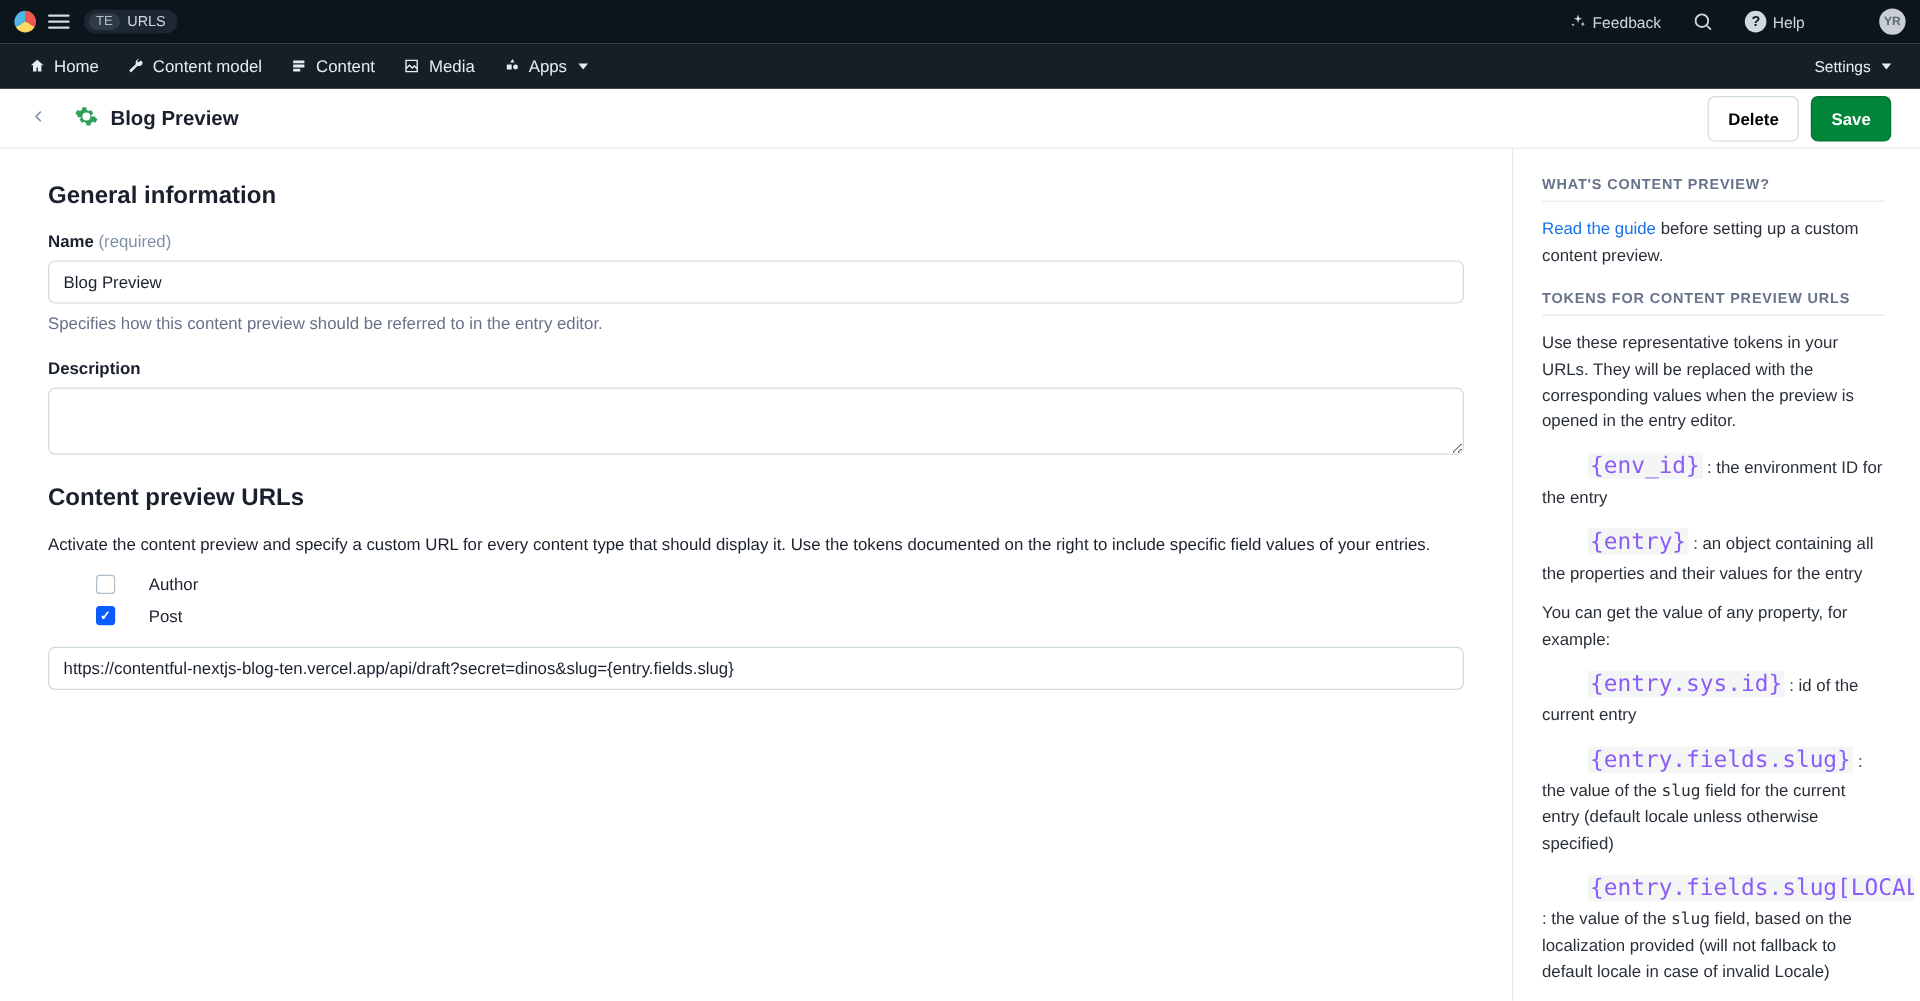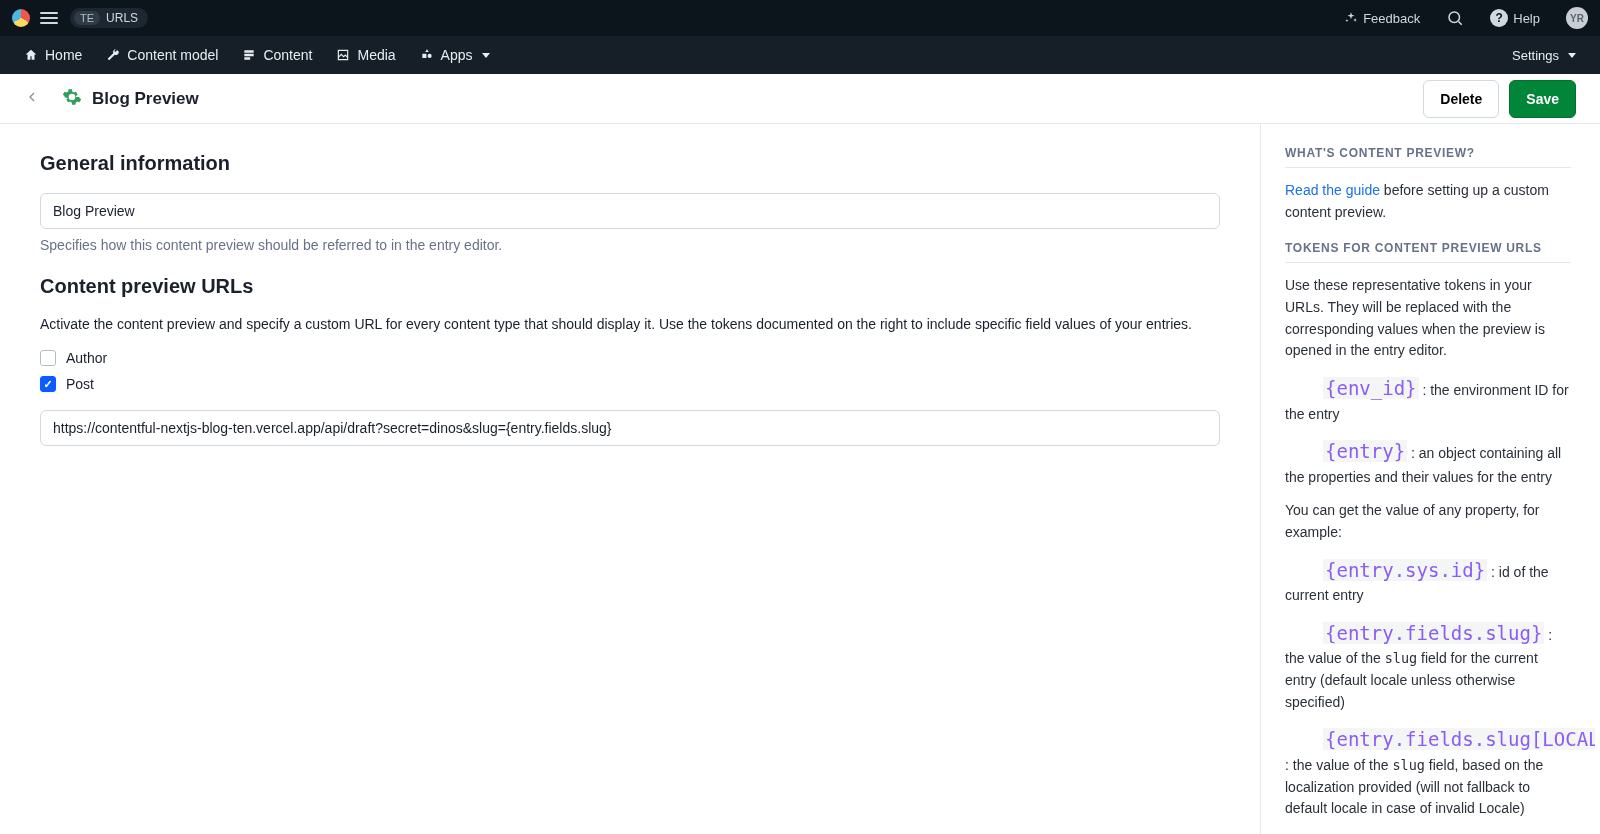--- a/index.html
+++ b/index.html
@@ -46,21 +46,21 @@
   .topbar-right { margin-left: auto; display: flex; align-items: center; gap: 26px; }
   .topbar-right .icon, .topbar-right .link {
     color: #cfd9e0; font-size: 13px; display: flex; align-items: center; gap: 5px; cursor: pointer;
   }
   .topbar-right .circle-q {
     width: 18px; height: 18px; border-radius: 50%; background: #cfd9e0; color: #0c141c;
     font-size: 12px; font-weight: 700; display: flex; align-items: center; justify-content: center;
   }
   .avatar {
     width: 22px; height: 22px; border-radius: 50%; background: #c8ced4; color: #5a6472;
-    font-size: 10px; font-weight: 600; display: flex; align-items: center; justify-content: center;
+    font-size: 10px; font-weight: 600; display: flex; align-items: center; justify-content: center; margin-left: 36px;
   }
   .navbar {
     background: #161f28; height: 38px; display: flex; align-items: center; padding: 0 12px;
   }
   .navbar .item {
     color: #e7ecf0; font-size: 14px; padding: 0 12px; height: 38px; display: flex; align-items: center; gap: 7px; cursor: pointer;
   }
   .navbar .item svg { width: 14px; height: 14px; fill: currentColor; }
   .navbar .right { margin-left: auto; display: flex; align-items: center; }
   .navbar .right .item { font-size: 13px; }
@@ -90,21 +90,21 @@
   h2.section { font-size: 20px; font-weight: 700; margin-bottom: 18px; }
   .field { margin-bottom: 22px; }
   .label { font-size: 14px; font-weight: 600; margin-bottom: 8px; display: block; }
   .label .req { font-weight: 400; color: #8091a5; }
   input[type=text], textarea {
     width: 100%; border: 1px solid #cfd9e0; border-radius: 6px; padding: 9px 12px;
     font-size: 14px; font-family: inherit; color: #1a202c;
   }
   textarea { height: 56px; resize: vertical; }
   .hint { color: #67728a; font-size: 14px; margin-top: 8px; }
-  .cb-row { display: flex; align-items: center; gap: 10px; margin-bottom: 10px; }
+  .cb-row { display: flex; align-items: center; gap: 28px; margin-bottom: 10px; margin-left: 40px; }
   .cb {
     width: 16px; height: 16px; border: 1px solid #b0bec9; border-radius: 3px; background: #fff;
     display: inline-flex; align-items: center; justify-content: center; cursor: pointer;
   }
   .cb.checked { background: #0b5cff; border-color: #0b5cff; }
   .cb.checked::after { content: "✓"; color: #fff; font-size: 11px; font-weight: 700; }
   .url-input { margin-top: 8px; }
 
   .side h4 {
     font-size: 12px; letter-spacing: 0.06em; color: #67728a; font-weight: 700;
@@ -208,24 +208,32 @@
     <button class="btn">Delete</button>
     <button class="btn primary">Save</button>
   </div>
 </div>
 
 <div class="body">
   <div class="main">
     <h2 class="section">General information</h2>
 
     <div class="field">
+      <label class="label">
+        <span>Name</span>
+        <span class="req">(required)</span>
+      </label>
       <input type="text" value="Blog Preview" style="">
       <div class="hint">Specifies how this content preview should be referred to in the entry editor.</div>
     </div>
 
+    <div class="field">
+      <label class="label">Description</label>
+      <textarea style=""></textarea>
+    </div>
 
     <h2 class="section">Content preview URLs</h2>
     <p class="hint" style="color:#1a202c; margin-bottom:18px;">Activate the content preview and specify a custom URL for every content type that should display it. Use the tokens documented on the right to include specific field values of your entries.</p>
 
     <div class="cb-row">
       <span class="cb"></span>
       <span>Author</span>
     </div>
 
     <div class="cb-row">

